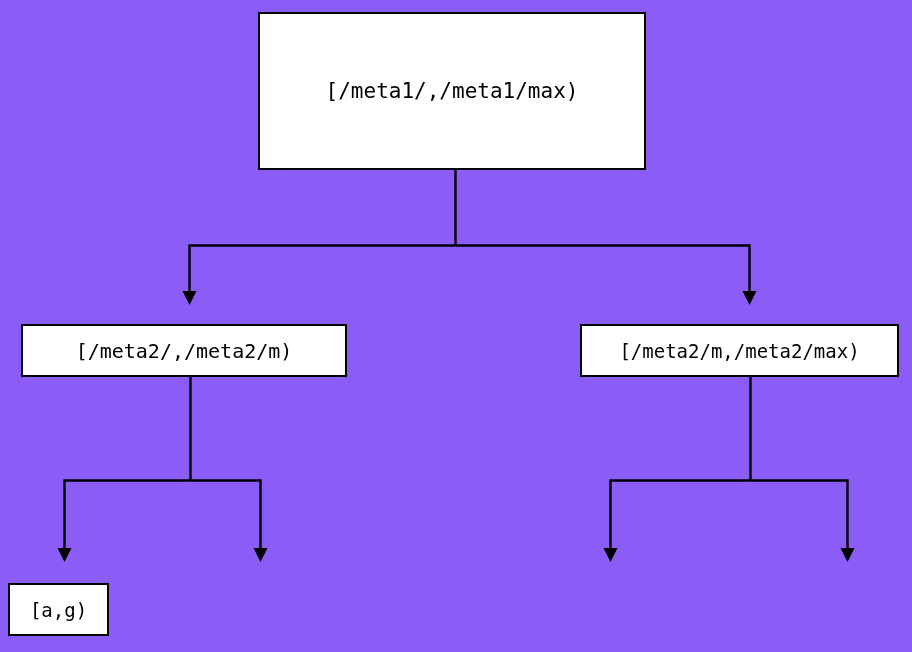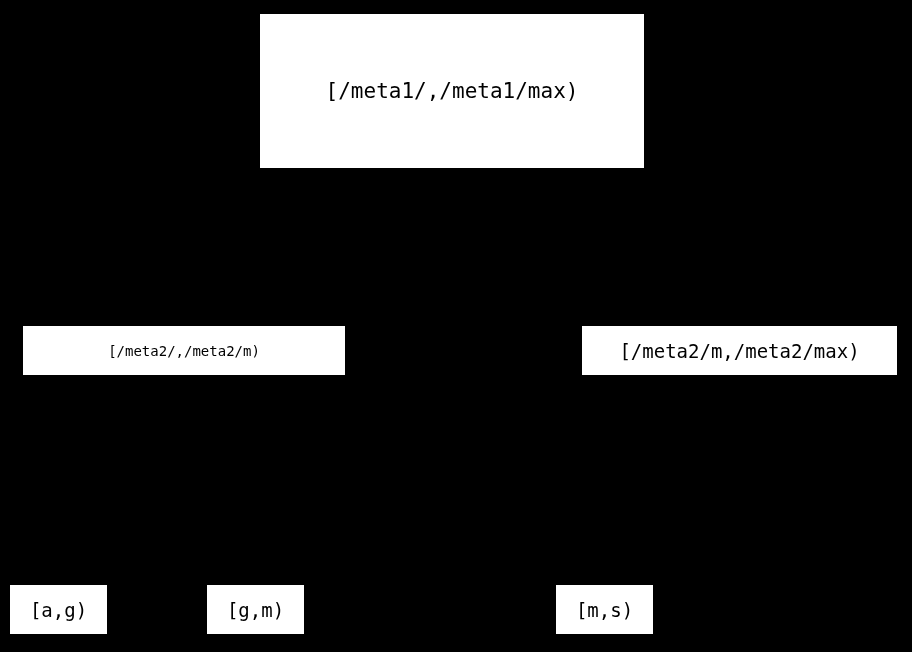--- a/index.html
+++ b/index.html
@@ -7,21 +7,21 @@
     padding: 0;
     background: #ffffff;
   }
   body {
     font-family: "DejaVu Sans Mono", monospace;
   }
   #diagram-root {
     position: relative;
     width: 912px;
     height: 652px;
-    background: #000000;
+    background: #8b5cf6;
     overflow: hidden;
   }
   .node-box {
     position: absolute;
     box-sizing: border-box;
     border: 2px solid #000000;
     background: #ffffff;
     display: flex;
     align-items: center;
     justify-content: center;
@@ -78,34 +78,28 @@
     <path class="edge-line" d="M 750.5 480.5 L 610.5 480.5 L 610.5 548"></path>
     <path class="edge-line" d="M 750.5 480.5 L 847.5 480.5 L 847.5 548"></path>
     <polygon class="arrow-head" points="603.5,548 617.5,548 610.5,562"></polygon>
     <polygon class="arrow-head" points="840.5,548 854.5,548 847.5,562"></polygon>
   </svg>
 
   <div class="node-box" style="left:258px; top:12px; width:388px; height:158px; font-size:21px;">
     <span class="node-label">[/meta1/,/meta1/max)</span>
   </div>
 
-  <div class="node-box" style="left:21px; top:324px; width:326px; height:53px; font-size:14px;">
+  <div class="node-box" style="left:21px; top:324px; width:326px; height:53px; font-size:20px;">
     <span class="node-label">[/meta2/,/meta2/m)</span>
   </div>
 
   <div class="node-box" style="left:580px; top:324px; width:319px; height:53px; font-size:19px;align-items:center;">
     <span class="node-label">[/meta2/m,/meta2/max)</span>
   </div>
 
   <div class="node-box" style="left:8px; top:583px; width:101px; height:53px; font-size:19px;">
     <span class="node-label">[a,g)</span>
   </div>
 
-  <div class="node-box" style="left:205px; top:583px; width:101px; height:53px; font-size:19px;">
-    <span class="node-label">[g,m)</span>
-  </div>
 
-  <div class="node-box" style="left:554px; top:583px; width:101px; height:53px; font-size:19px;">
-    <span class="node-label">[m,s)</span>
-  </div>
 
 
 </div>
 
 </body></html>

